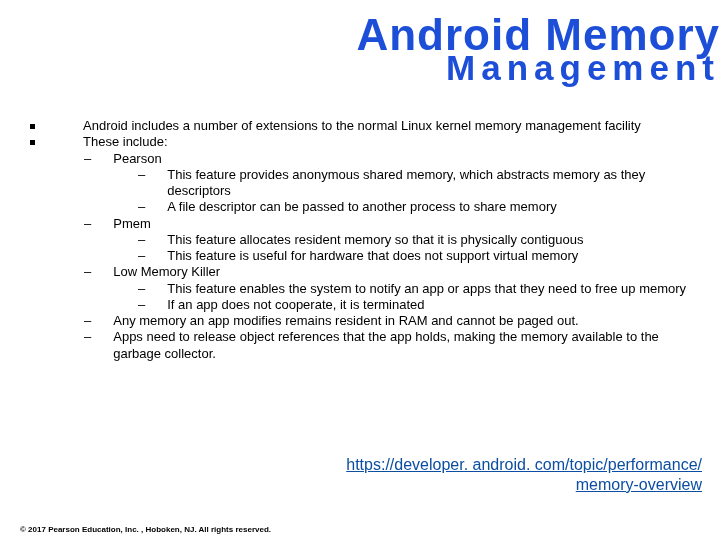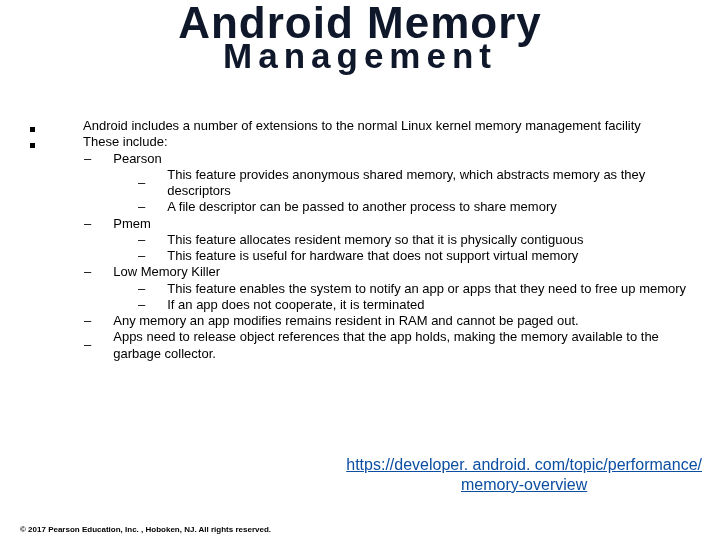--- a/index.html
+++ b/index.html
@@ -6,42 +6,42 @@
     margin: 0;
     padding: 0;
     width: 720px;
     height: 540px;
     background: #fff;
     font-family: Arial, Helvetica, sans-serif;
     position: relative;
     overflow: hidden;
   }
   .title {
-    text-align: center;
+    text-align: right;
     font-family: "Arial Black", Arial, sans-serif;
     font-weight: 900;
-    color: #0f172a;
+    color: #1d4ed8;
     line-height: 0.85;
-    padding-top: 4px;
+    padding-top: 16px;
     letter-spacing: 1px;
   }
   .title .line1 { font-size: 44px; }
   .title .line2 { font-size: 35px; letter-spacing: 6px; }
   .content {
     position: absolute;
     top: 118px;
     left: 30px;
     right: 20px;
     font-size: 13px;
     color: #000;
     line-height: 1.25;
   }
   .row {
     display: flex;
-    align-items: center;
+    align-items: flex-start;
   }
   .bul-sq {
     width: 5px;
     height: 5px;
     background: #000;
     flex: 0 0 5px;
     margin-top: 6px;
     margin-right: 48px;
   }
   .dash {
@@ -51,21 +51,21 @@
   }
   .txt { flex: 1 1 auto; }
   .ind-a { margin-left: 54px; }
   .ind-b { margin-left: 108px; }
   .link-block {
     position: absolute;
     right: 18px;
     bottom: 45px;
     font-size: 16px;
     line-height: 1.25;
-    text-align: center;
+    text-align: right;
   }
   .link-block .lnk {
     color: #0b4ea2;
     text-decoration: underline;
   }
   .copyright {
     position: absolute;
     left: 20px;
     bottom: 6px;
     font-size: 8px;

